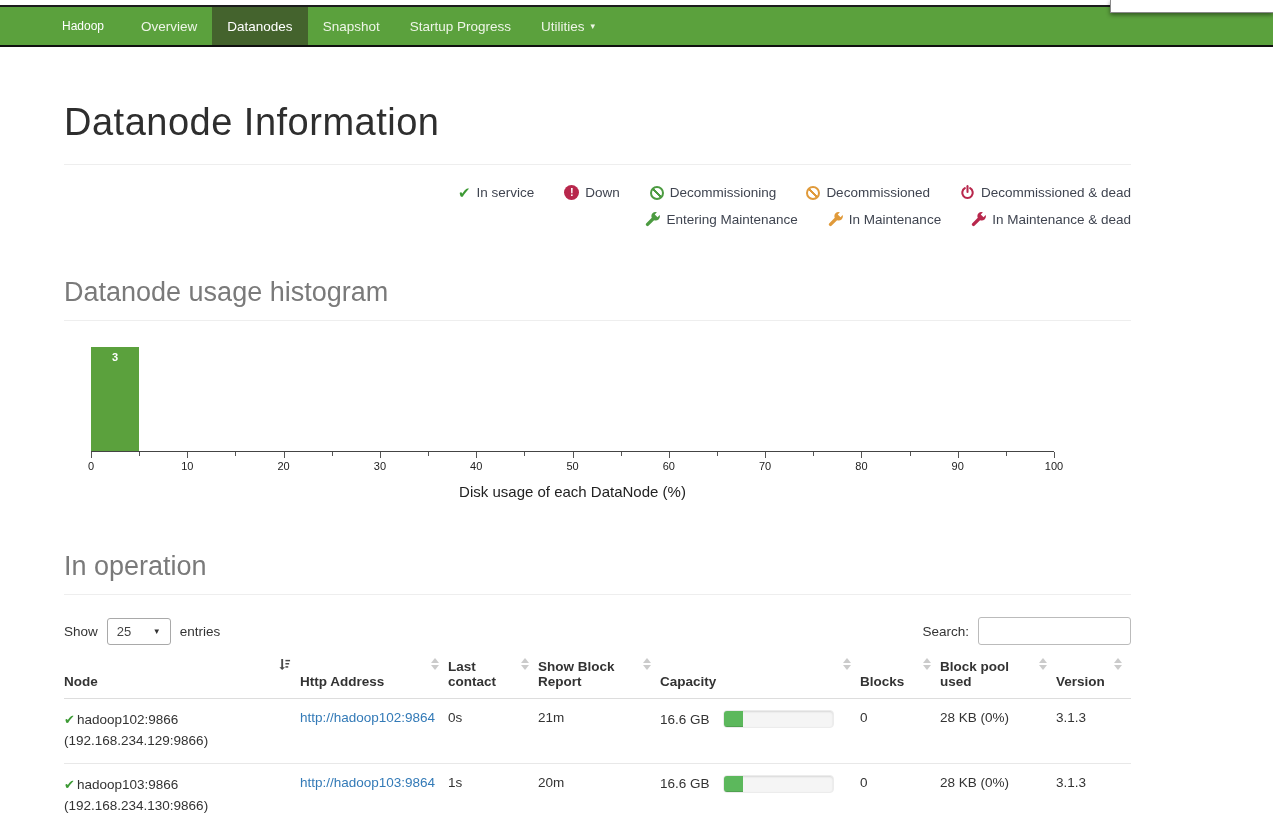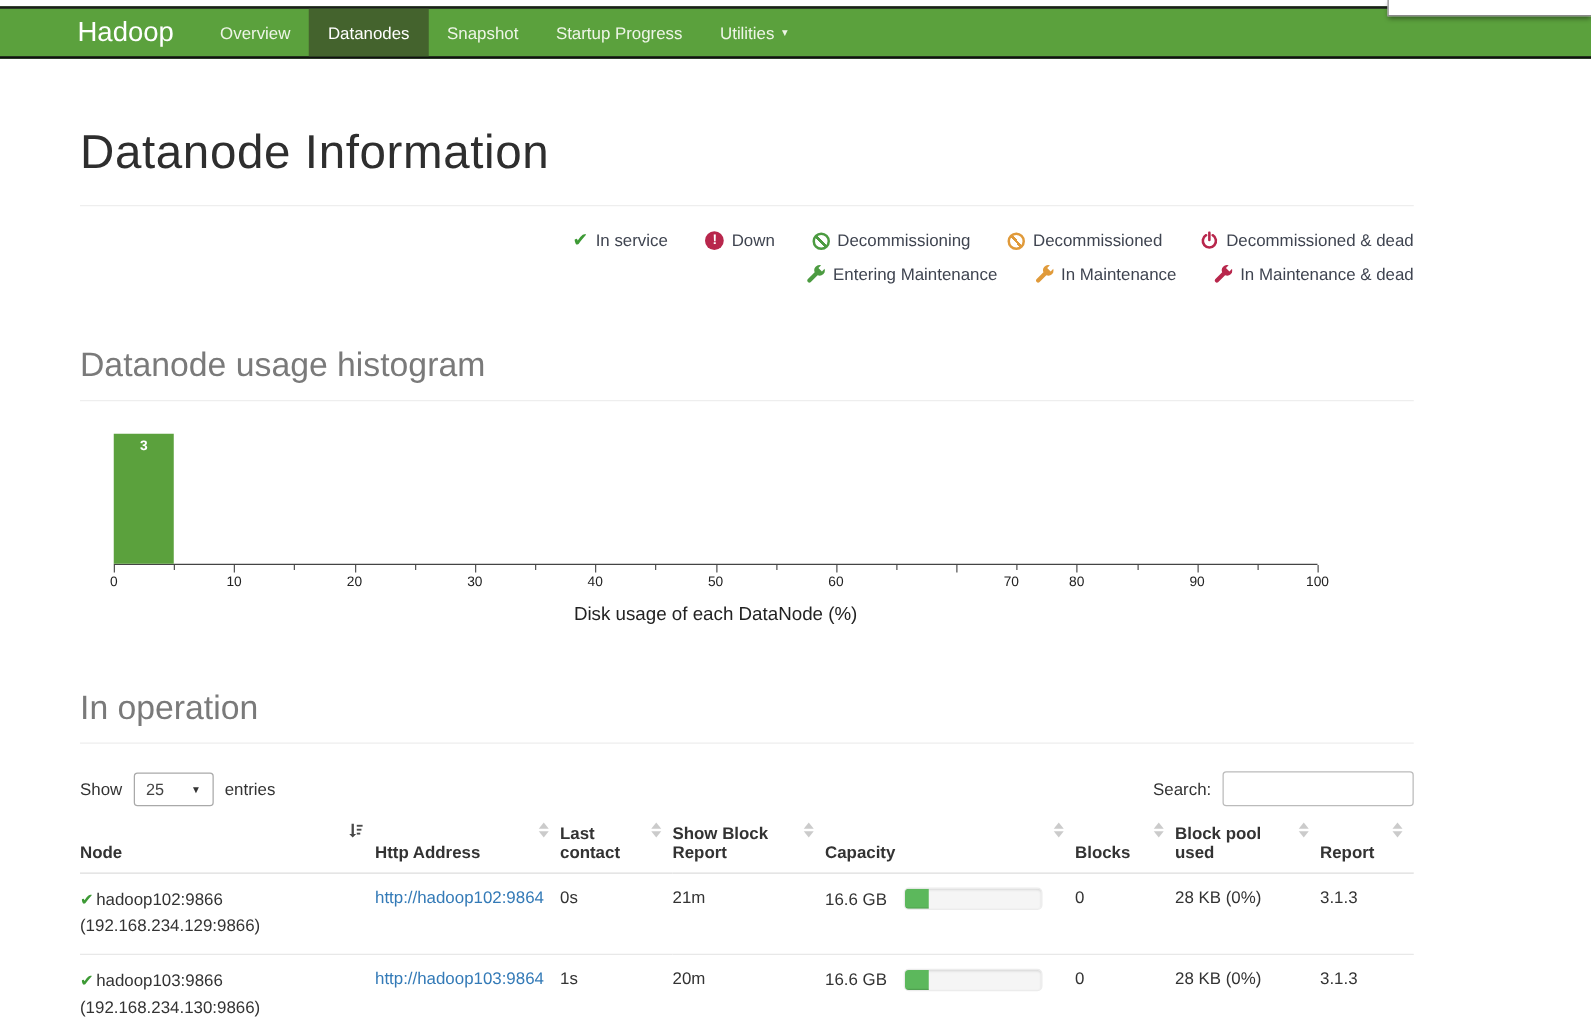--- a/index.html
+++ b/index.html
@@ -9,21 +9,21 @@
     background:#fff; color:#333;
     font-family:"Liberation Sans", sans-serif;
   }
 
   
   .navbar {
     margin-top:5px; height:42px; background:#5ba13d;
     border-top:2px solid #1c1c1c; border-bottom:2px solid #101010;
     display:flex; align-items:stretch;
   }
-  .brand { color:#fff; font-size:22px; padding:0 22px 0 62px; display:flex; align-items:center; cursor:pointer; }
+  .brand { color:#fff; font-size:12px; padding:0 22px 0 62px; display:flex; align-items:center; cursor:pointer; }
   .nav-item { color:#eef5e7; font-size:13.5px; padding:0 15px; display:flex; align-items:center; cursor:pointer; white-space:nowrap; }
   .nav-item.active { background:#44632d; color:#fff; }
   .caret { margin-left:6px; font-size:9px; line-height:1; }
 
   .overlay-box {
     position:absolute; top:0; right:0; width:163px; height:13px; background:#fff;
     border-left:1px solid #8a8a8a; border-bottom:1px solid #8a8a8a;
     box-shadow:0 2px 4px rgba(0,0,0,.45); z-index:10;
   }
 
@@ -197,21 +197,21 @@
         <div class="tick" style="left: 385.2px; top: 105px; height: 6px;"></div>
         <div class="tick-label" style="left: 385.2px; top: 113px;">40</div>
         <div class="tick" style="left: 433.35px; top: 105px; height: 4px;"></div>
         <div class="tick" style="left: 481.5px; top: 105px; height: 6px;"></div>
         <div class="tick-label" style="left: 481.5px; top: 113px;">50</div>
         <div class="tick" style="left: 529.65px; top: 105px; height: 4px;"></div>
         <div class="tick" style="left: 577.8px; top: 105px; height: 6px;"></div>
         <div class="tick-label" style="left: 577.8px; top: 113px;">60</div>
         <div class="tick" style="left: 625.95px; top: 105px; height: 4px;"></div>
         <div class="tick" style="left: 674.1px; top: 105px; height: 6px;"></div>
-        <div class="tick-label" style="left: 674.1px; top: 113px; margin-left: 44px;">70</div>
+        <div class="tick-label" style="left: 674.1px; top: 113px;">70</div>
         <div class="tick" style="left: 722.25px; top: 105px; height: 4px;"></div>
         <div class="tick" style="left: 770.4px; top: 105px; height: 6px;"></div>
         <div class="tick-label" style="left: 770.4px; top: 113px;">80</div>
         <div class="tick" style="left: 818.55px; top: 105px; height: 4px;"></div>
         <div class="tick" style="left: 866.7px; top: 105px; height: 6px;"></div>
         <div class="tick-label" style="left: 866.7px; top: 113px;">90</div>
         <div class="tick" style="left: 914.85px; top: 105px; height: 4px;"></div>
         <div class="tick" style="left: 963px; top: 105px; height: 6px;"></div>
         <div class="tick-label" style="left: 963px; top: 113px;">100</div>
       </div>
@@ -288,21 +288,21 @@
                 <span class="tri-up"></span>
                 <span class="tri-down"></span>
               </span>
             </span></th>
           <th><span>Block pool used</span><span class="sort">
               <span class="sort-both">
                 <span class="tri-up"></span>
                 <span class="tri-down"></span>
               </span>
             </span></th>
-          <th><span>Report</span><span class="sort">
+          <th><span>Version</span><span class="sort">
               <span class="sort-both">
                 <span class="tri-up"></span>
                 <span class="tri-down"></span>
               </span>
             </span></th>
         </tr>
       </thead>
     <tbody>
         <tr>
           <td>

